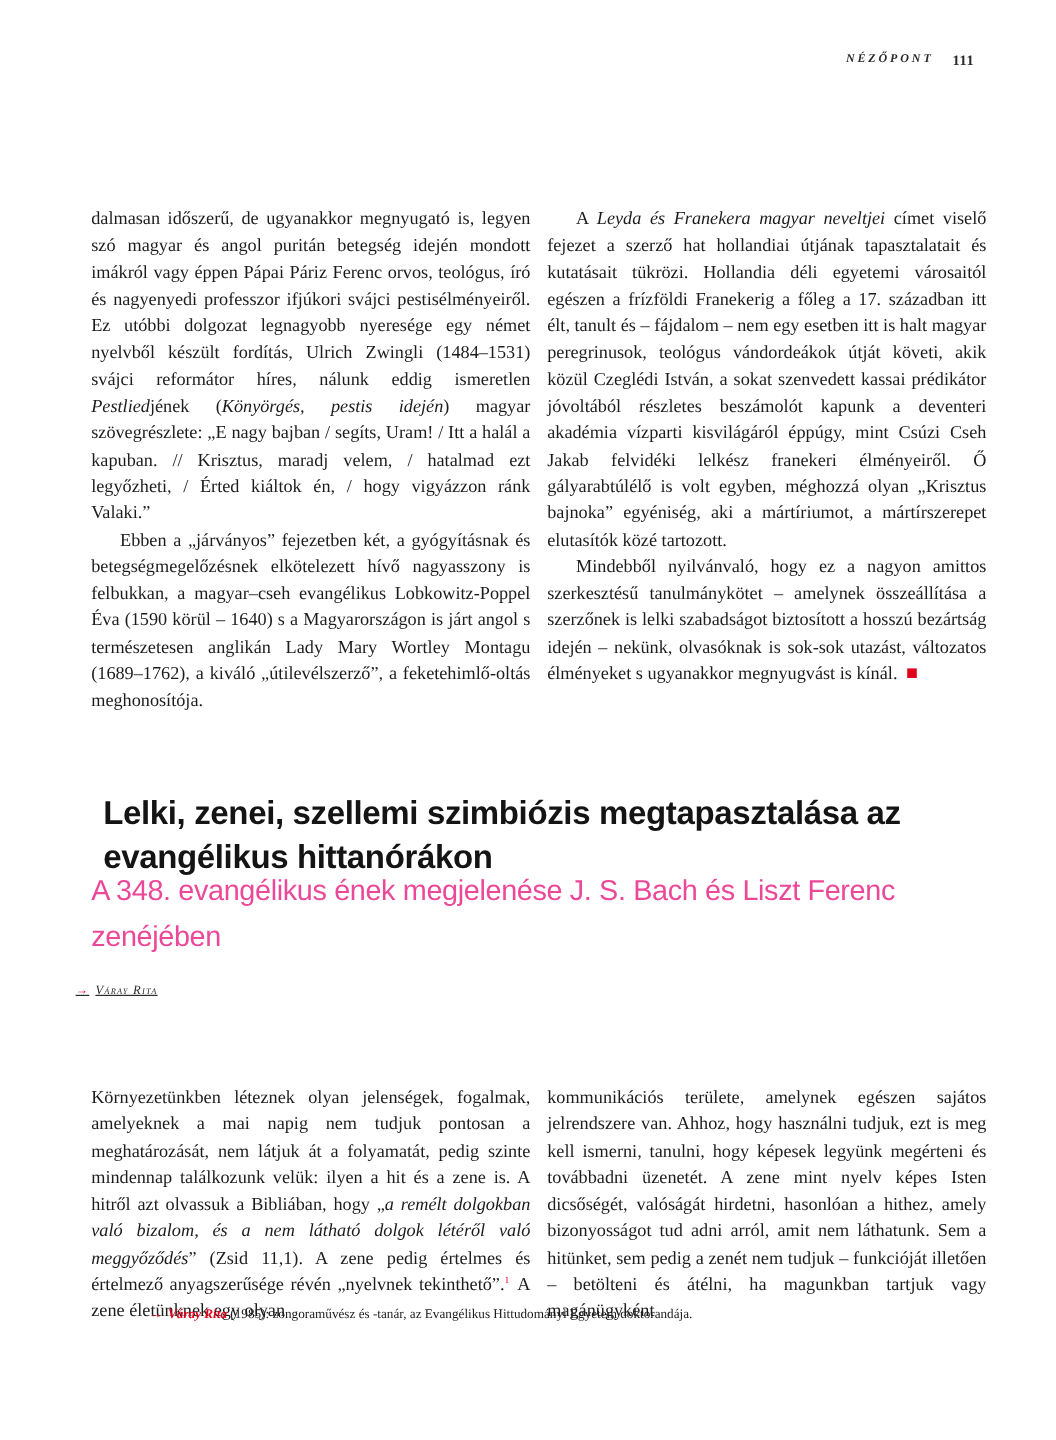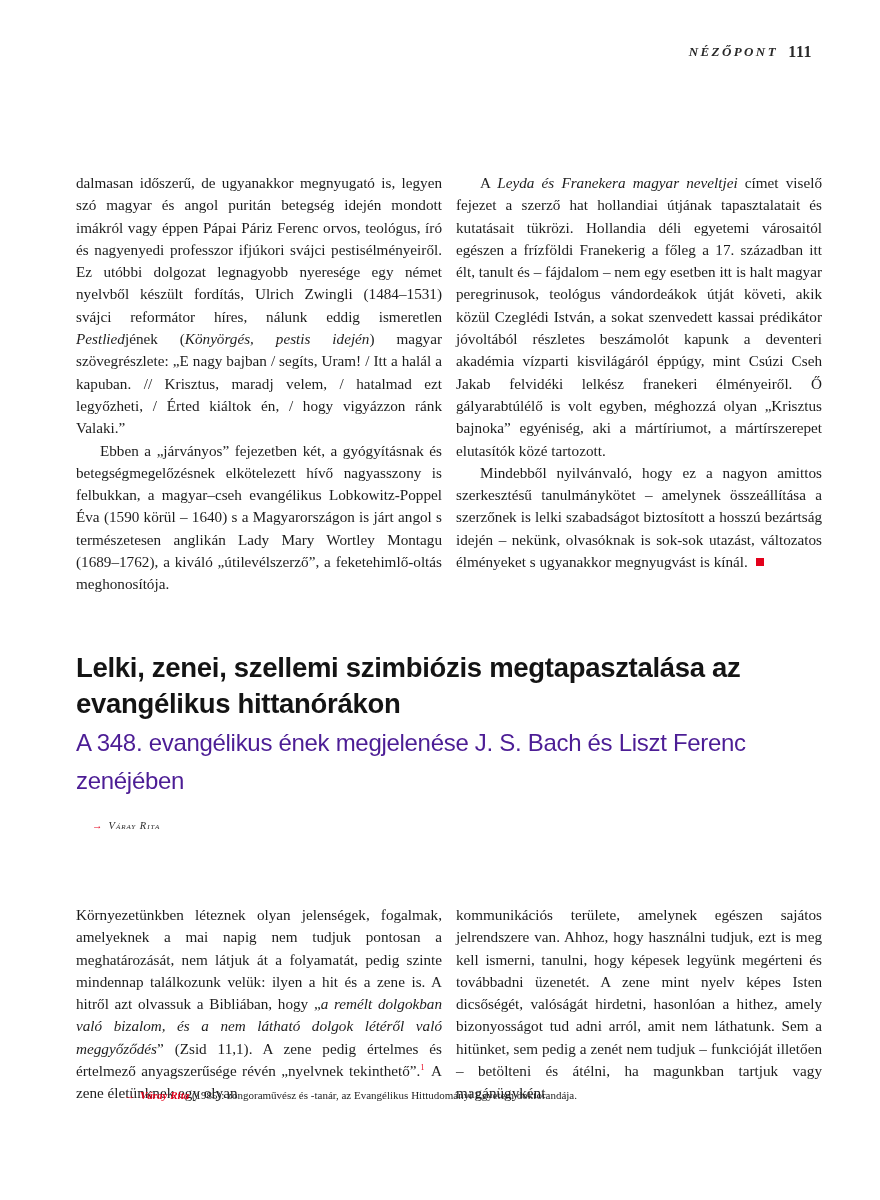--- a/index.html
+++ b/index.html
@@ -1,37 +1,37 @@
 <!DOCTYPE html>
 <html><head>
   <meta charset="utf-8">
   <style>
     html, body { margin: 0; padding: 0; background: #ffffff; }
     body { width: 880px; height: 1200px; position: relative; overflow: hidden; color: #1c1c1c; }
     .serif { font-family: "Liberation Serif", "DejaVu Serif", serif; }
     .sans { font-family: "Liberation Sans", "DejaVu Sans", sans-serif; }
 
-    .running-head { position: absolute; top: 44px; right: 102px; font-size: 13px; letter-spacing: 2.4px; font-style: italic; font-weight: bold; color: #2a2a2a; }
-    .page-num { position: absolute; top: 43px; right: 68px; font-size: 16px; font-weight: bold; color: #2a2a2a; letter-spacing: 0.5px; }
+    .running-head { position: absolute; top: 44px; right: 102px; font-size: 10px; letter-spacing: 2.4px; font-style: italic; font-weight: bold; color: #2a2a2a; }
+    .page-num { position: absolute; top: 43px; right: 68px; font-size: 12px; font-weight: bold; color: #2a2a2a; letter-spacing: 0.5px; }
 
     .col { position: absolute; width: 366px; font-size: 15.2px; line-height: 22.3px; text-align: justify; hyphens: manual; margin-top: 36px; }
     .col p { margin: 0; }
     .col p.indent { text-indent: 24px; }
     .col-left { left: 76px; }
     .col-right { left: 456px; }
     .top { top: 136px; }
     .bottom { top: 868px; }
 
     .end-mark { display: inline-block; width: 8px; height: 8px; background: #e3001b; margin-left: 8px; vertical-align: 1px; }
     .fn-ref { font-size: 8px; color: #e3001b; vertical-align: super; line-height: 0; margin-right: 2px; }
 
     .article-title { position: absolute; left: 76px; top: 650px; width: 760px; font-size: 27.5px; line-height: 36px; font-weight: bold; color: #141414; letter-spacing: -0.3px; }
-    .article-subtitle { position: absolute; left: 76px; top: 724px; width: 760px; font-size: 24px; line-height: 38px; font-weight: normal; color: #4c1d95; letter-spacing: -0.3px; }
+    .article-subtitle { position: absolute; left: 76px; top: 724px; width: 760px; font-size: 24px; line-height: 38px; font-weight: normal; color: #ec4899; letter-spacing: -0.3px; }
 
-    .byline { position: absolute; left: 92px; top: 820px; font-size: 10.5px; font-style: italic; letter-spacing: 1px; color: #2a2a2a; }
+    .byline { position: absolute; left: 63px; top: 820px; font-size: 10.5px; font-style: italic; letter-spacing: 1px; color: #2a2a2a; text-decoration: underline; }
     .byline .arrow, .footnote .arrow { color: #e3001b; font-style: normal; margin-right: 5px; }
 
     .footnote { position: absolute; left: 76px; top: 1089px; font-size: 11px; color: #1c1c1c; margin-left: 48px; }
     .footnote .fn-name { color: #e3001b; font-style: italic; font-weight: bold; }
   </style>
 </head>
 <body>
 
 <div class="running-head serif">NÉZŐPONT</div>
 <div class="page-num serif">111</div>
@@ -39,21 +39,21 @@
 <div class="col col-left top serif">
   <p><span>dalmasan időszerű, de ugyanakkor megnyugató is, legyen szó magyar és angol puritán betegség idején mondott imákról vagy éppen Pápai Páriz Ferenc orvos, teológus, író és nagyenyedi professzor ifjú­kori svájci pestisélményeiről. Ez utóbbi dolgozat legnagyobb nyeresége egy német nyelvből készült fordítás, Ulrich Zwingli (1484–1531) svájci refor­mátor híres, nálunk eddig ismeretlen </span><em>Pestlied</em><span>jének (</span><em>Könyörgés, pestis idején</em><span>) magyar szövegrészlete: „E nagy bajban / segíts, Uram! / Itt a halál a kapuban. // Krisztus, maradj velem, / hatalmad ezt legyőzheti, / Érted kiáltok én, / hogy vigyázzon ránk Valaki.”</span></p>
   <p class="indent">Ebben a „járványos” fejezetben két, a gyógyí­tásnak és betegségmegelőzésnek elkötelezett hívő nagyasszony is felbukkan, a magyar–cseh evangé­likus Lobkowitz-Poppel Éva (1590 körül – 1640) s a Magyarországon is járt angol s természetesen anglikán Lady Mary Wortley Montagu (1689–1762), a kiváló „útilevélszerző”, a feketehimlő-oltás meg­honosítója.</p>
 </div>
 
 <div class="col col-right top serif">
   <p class="indent"><span>A </span><em>Leyda és Franekera magyar neveltjei</em><span> címet viselő fejezet a szerző hat hollandiai útjának tapasztala­tait és kutatásait tükrözi. Hollandia déli egyetemi városaitól egészen a frízföldi Franekerig a főleg a 17. században itt élt, tanult és – fájdalom – nem egy esetben itt is halt magyar peregrinusok, teo­lógus vándordeákok útját követi, akik közül Czeg­lédi István, a sokat szenvedett kassai prédikátor jóvoltából részletes beszámolót kapunk a deventeri akadémia vízparti kisvilágáról éppúgy, mint Csúzi Cseh Jakab felvidéki lelkész franekeri élményeiről. Ő gályarabtúlélő is volt egyben, méghozzá olyan „Krisztus bajnoka” egyéniség, aki a mártíriumot, a mártírszerepet elutasítók közé tartozott.</span></p>
   <p class="indent"><span>Mindebből nyilvánvaló, hogy ez a nagyon amit­tos szerkesztésű tanulmánykötet – amelynek össze­állítása a szerzőnek is lelki szabadságot biztosított a hosszú bezártság idején – nekünk, olvasóknak is sok-sok utazást, változatos élményeket s ugyanak­kor megnyugvást is kínál.</span><span class="end-mark"></span></p>
 </div>
 
-<h1 class="article-title sans" style="margin:0;">Lelki, zenei, szellemi szimbiózis megtapasztalása az evangélikus hittanórákon</h1>
+<h1 class="article-title sans" style="margin:10px;">Lelki, zenei, szellemi szimbiózis megtapasztalása az evangélikus hittanórákon</h1>
 <h2 class="article-subtitle sans" style="margin:0;">A 348. evangélikus ének megjelenése J. S. Bach és Liszt Ferenc zenéjében</h2>
 
 <div class="byline serif">
   <span class="arrow">→</span><span style="font-variant: small-caps;">Váray Rita</span>
 </div>
 
 <div class="col col-left bottom serif">
   <p><span>Környezetünkben léteznek olyan jelenségek, fogal­mak, amelyeknek a mai napig nem tudjuk pontosan a meghatározását, nem látjuk át a folyamatát, pedig szinte mindennap találkozunk velük: ilyen a hit és a zene is. A hitről azt olvassuk a Bibliában, hogy „</span><em>a remélt dolgokban való bizalom, és a nem látható dolgok létéről való meggyőződés</em><span>” (Zsid 11,1). A zene pedig értelmes és értelmező anyagszerűsége révén „nyelvnek tekinthető”.</span><sup class="fn-ref">1</sup><span> A zene életünknek egy olyan</span></p>
 </div>
 

